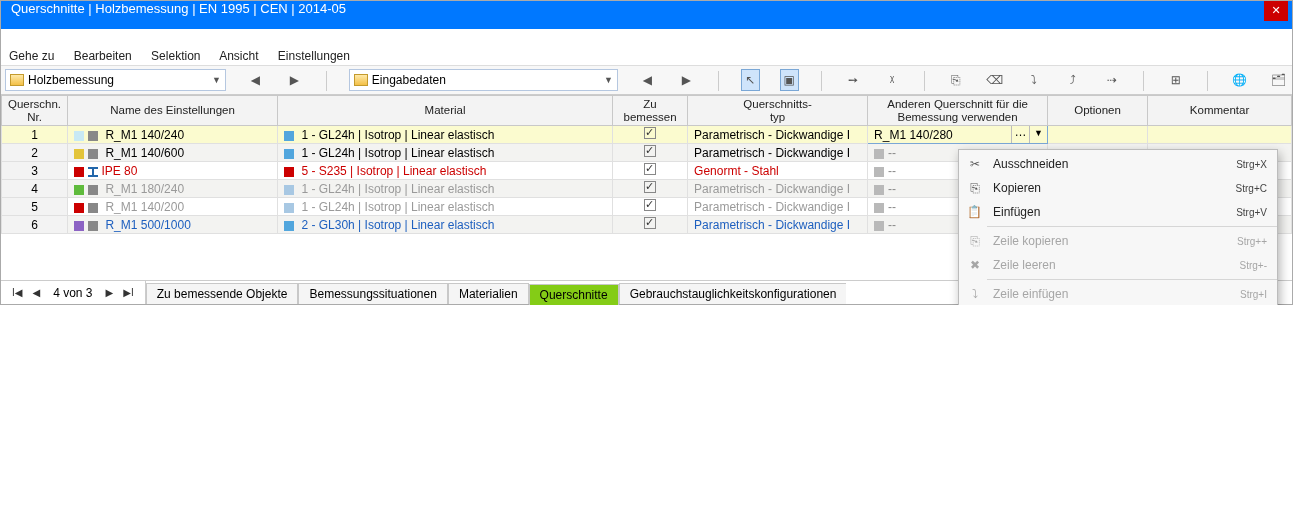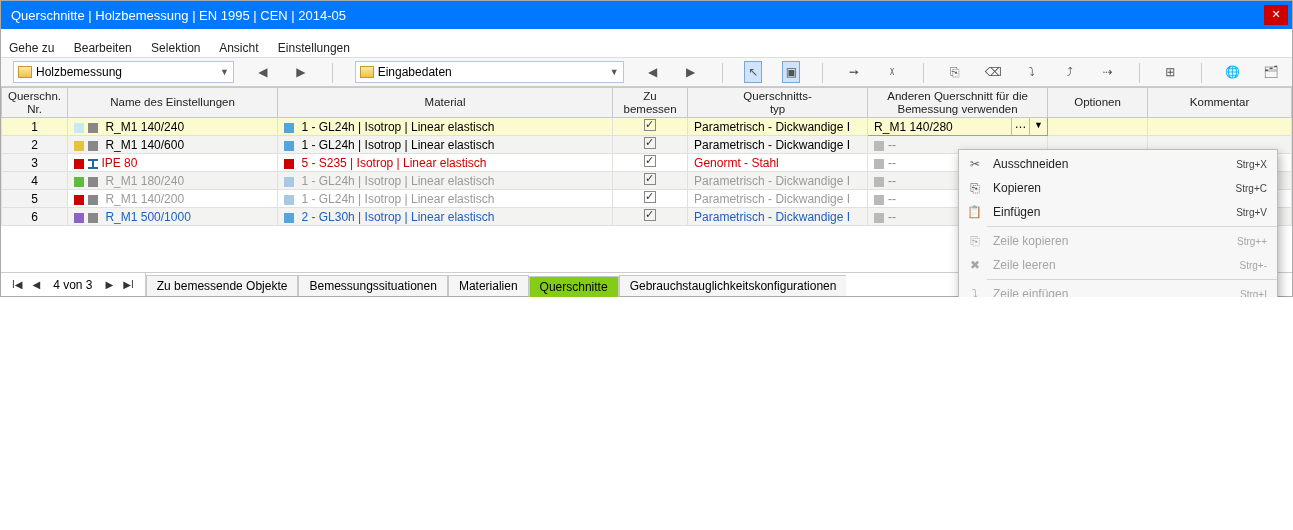--- a/index.html
+++ b/index.html
@@ -1,25 +1,25 @@
 <!DOCTYPE html>
 <html><head>
 <meta charset="utf-8">
 <style>
 * { box-sizing: border-box; margin: 0; padding: 0; font-family: "Segoe UI", Tahoma, sans-serif; }
 body { background: #fff; font-size: 12px; }
 
 .window { position: relative; width: 1293px; border: 1px solid #aaa; box-shadow: 2px 4px 10px rgba(0,0,0,0.25); }
-.titlebar { background: #0078ff; color: #fff; height: 28px; display: flex; align-items: center; padding-left: 10px; font-size: 13px; }
+.titlebar { background: #0078ff; color: #fff; height: 28px; display: flex; padding-left: 10px; font-size: 13px; }
 .titlebar .close { margin-left: auto; width: 24px; height: 20px; background: #cc0000; color: #fff; text-align: center; line-height: 18px; margin-right: 4px; font-size: 11px; }
 
-.menubar { background: #fff; padding: 12px 8px 2px 8px; border-bottom: 1px solid #ddd; }
+.menubar { background: #fff; padding: 20px 8px 2px 8px; border-bottom: 1px solid #ddd; }
 .menubar span { margin-right: 16px; color: #222; }
 
-.toolbars { display: flex; align-items: flex-end; background: #f7f7f7; border-bottom: 1px solid #ccc; padding: 3px 12px; gap: 20px; }
+.toolbars { display: flex; align-items: flex-end; background: #f7f7f7; border-bottom: 1px solid #ccc; padding: 3px 4px; gap: 20px; }
 .combo { display: inline-flex; align-items: center; border: 1px solid #b5c7e0; background: #fff; height: 22px; padding: 0 4px; gap: 4px; }
 .combo .tri { font-size: 9px; color: #555; }
 .tb-sep { width:1px; height:20px; background:#ccc; margin:0 2px; }
 .tb-btn { width:22px; height:22px; border:1px solid transparent; display:inline-flex; align-items:center; justify-content:center; color:#555; background:#f7f7f7; }
 .tb-btn.sel { border:1px solid #7aa7d6; background:#cfe4fb; }
 .ico-box { width:14px; height:12px; border:1px solid #c49a2c; background:linear-gradient(#ffe9a8,#f3c047); }
 
 .grid { width:100%; border-collapse: collapse; }
 .grid th { background:#f3f3f3; border:1px solid #c8c8c8; font-weight: normal; padding:2px 6px; text-align:center; line-height:1.1; font-size:11.5px; color:#222; }
 .grid td { border:1px solid #e0e0e0; padding:1px 6px; height:18px; font-size:12px; }

